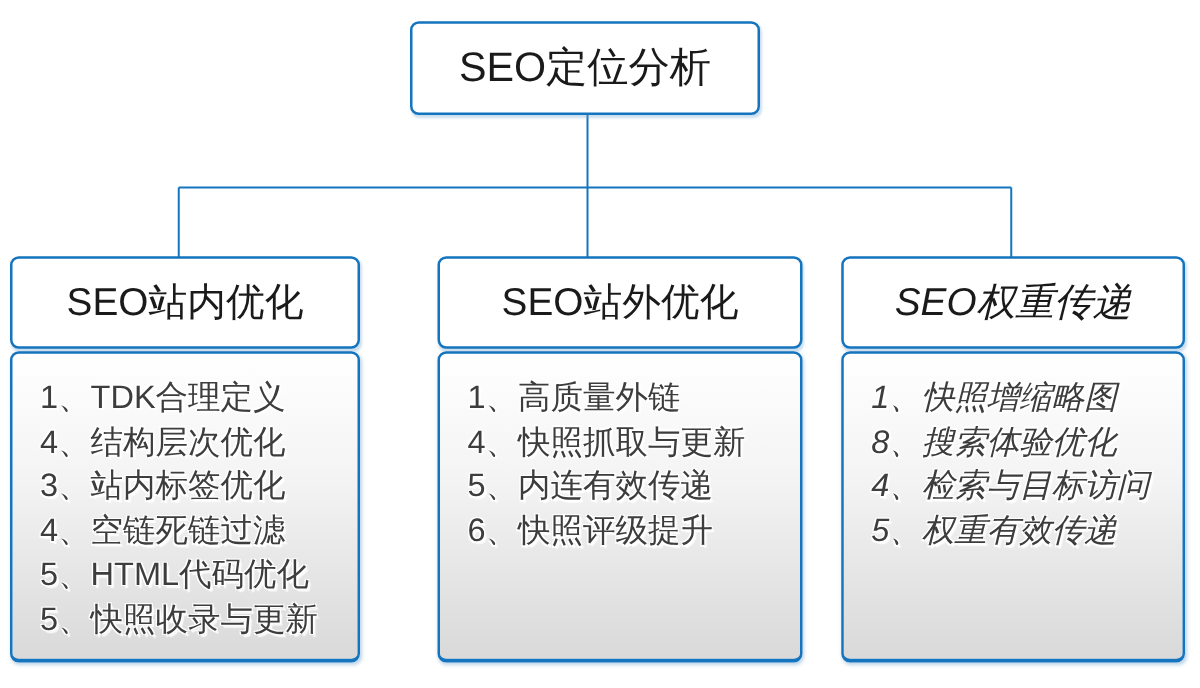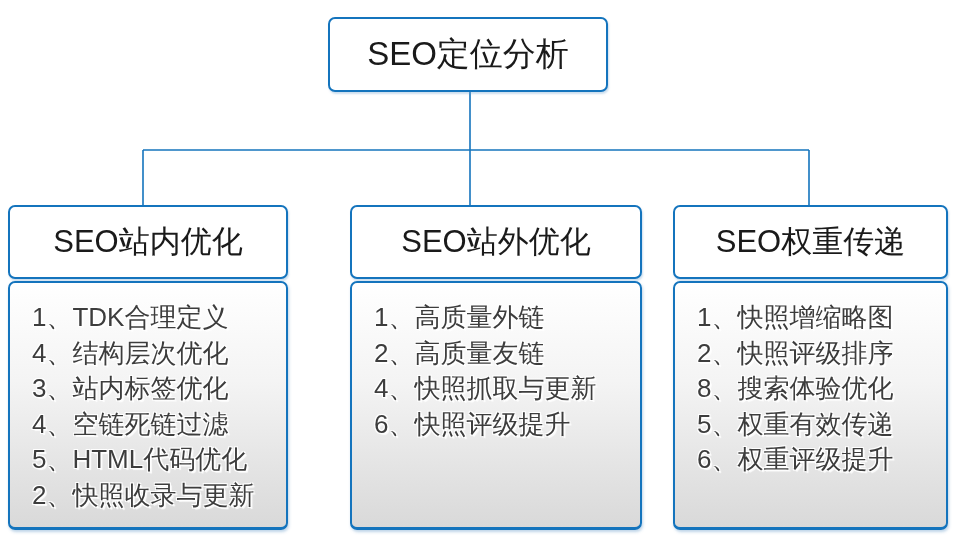--- a/index.html
+++ b/index.html
@@ -53,21 +53,21 @@
     box-sizing: border-box;
     border: 2px solid #1474bd;
     border-bottom-width: 3px;
     border-radius: 7px;
     background: linear-gradient(180deg, #ffffff 0%, #f4f4f4 40%, #d9d9d9 100%);
     box-shadow: 1px 2px 3px rgba(110, 160, 205, 0.45);
     padding: 17px 0 0 22px;
   }
   .col-1 { left: 8px;   width: 280px; }
   .col-2 { left: 314px; width: 292px; margin-left: 36px; }
-  .col-3 { left: 673px; width: 275px; }
+  .col-3 { left: 673px; width: 275px; font-style: italic; }
   .list-item {
     font-size: 26px;
     line-height: 35.5px;
     color: #3d3d3d;
     white-space: nowrap;
     text-shadow:
       1px 1px 0 #ffffff, -1px -1px 0 #ffffff,
       1px -1px 0 #ffffff, -1px 1px 0 #ffffff,
       2px 2px 1px rgba(255,255,255,0.9);
   }
@@ -91,37 +91,36 @@
 
   <div class="node root-node">
     <span>SEO定位分析</span>
   </div>
   <div class="branch-list col-1">
     <div class="list-item">1、TDK合理定义</div>
     <div class="list-item">4、结构层次优化</div>
     <div class="list-item">3、站内标签优化</div>
     <div class="list-item">4、空链死链过滤</div>
     <div class="list-item">5、HTML代码优化</div>
-    <div class="list-item">2、快照收录与更新</div>
+    <div class="list-item">5、快照收录与更新</div>
   </div>
 
   <div class="node branch-header col-2">
     <span>SEO站外优化</span>
   </div>
   <div class="branch-list col-2">
     <div class="list-item">1、高质量外链</div>
-    <div class="list-item">2、高质量友链</div>
     <div class="list-item">4、快照抓取与更新</div>
+    <div class="list-item">5、内连有效传递</div>
     <div class="list-item">6、快照评级提升</div>
   </div>
 
   <div class="node branch-header col-3">
     <span>SEO权重传递</span>
   </div>
   <div class="branch-list col-3">
     <div class="list-item">1、快照增缩略图</div>
-    <div class="list-item">2、快照评级排序</div>
     <div class="list-item">8、搜索体验优化</div>
+    <div class="list-item">4、检索与目标访问</div>
     <div class="list-item">5、权重有效传递</div>
-    <div class="list-item">6、权重评级提升</div>
   </div>
 
 </div>
 
 </body></html>

